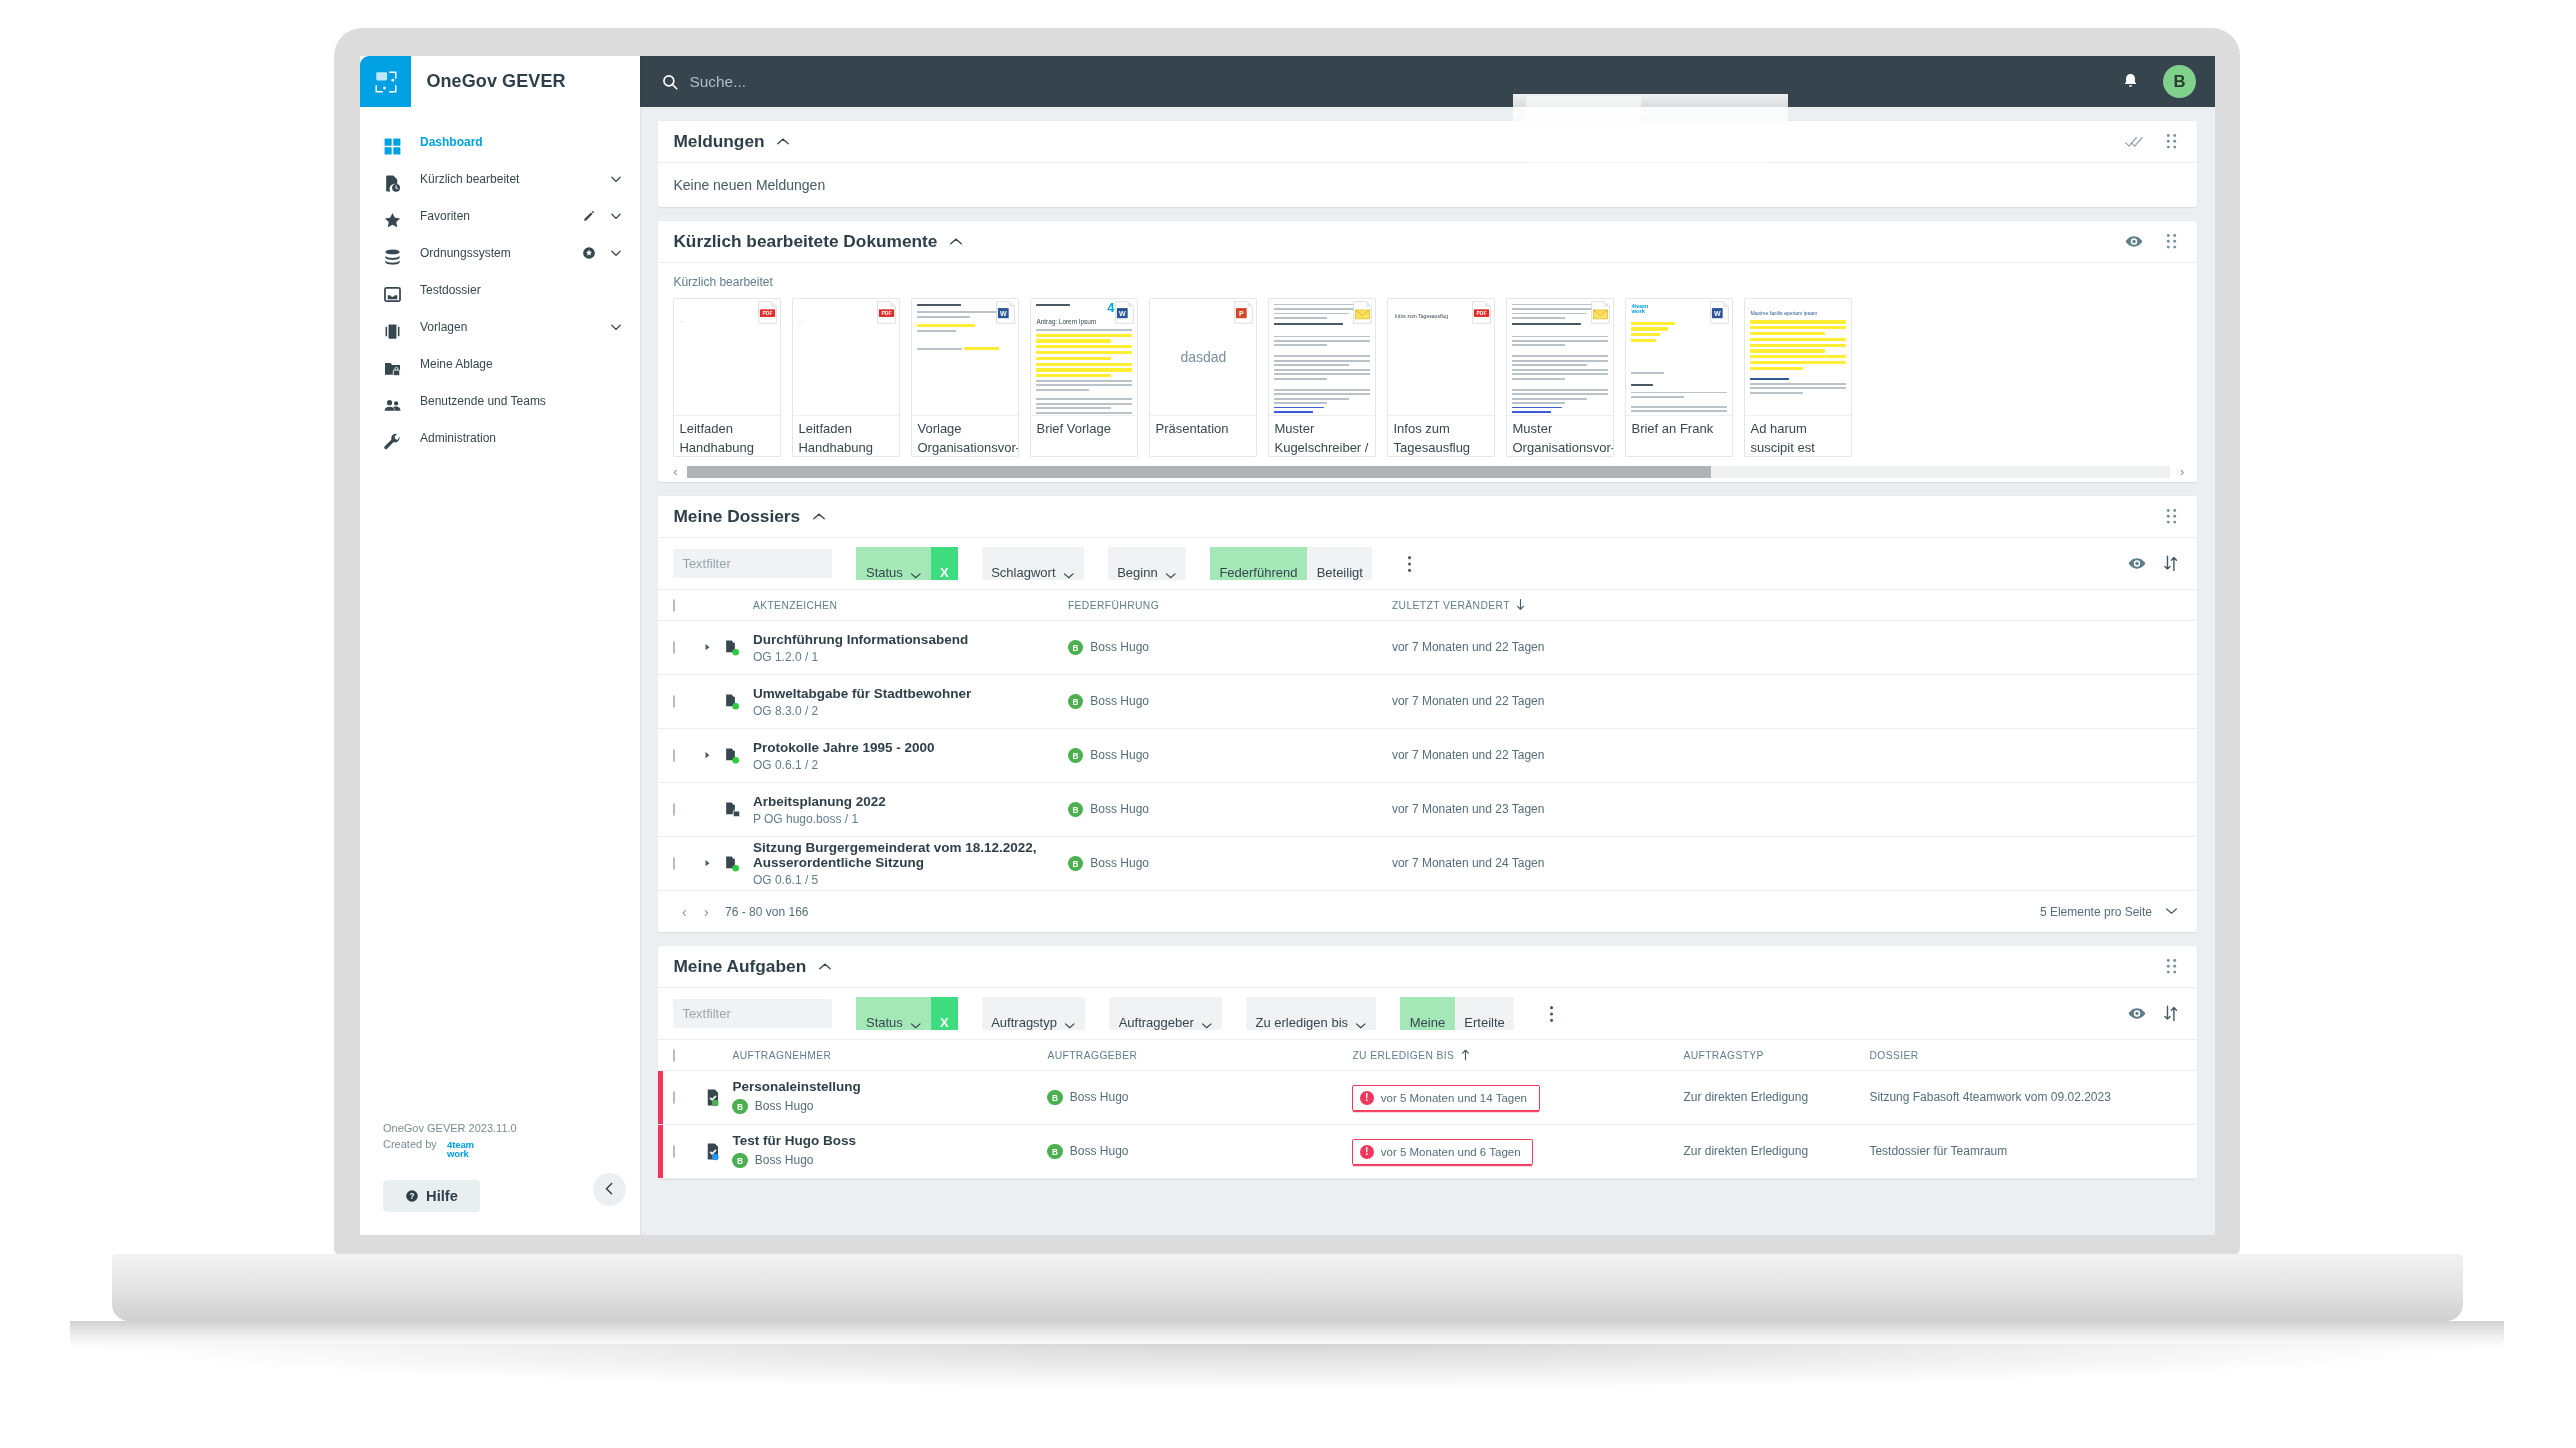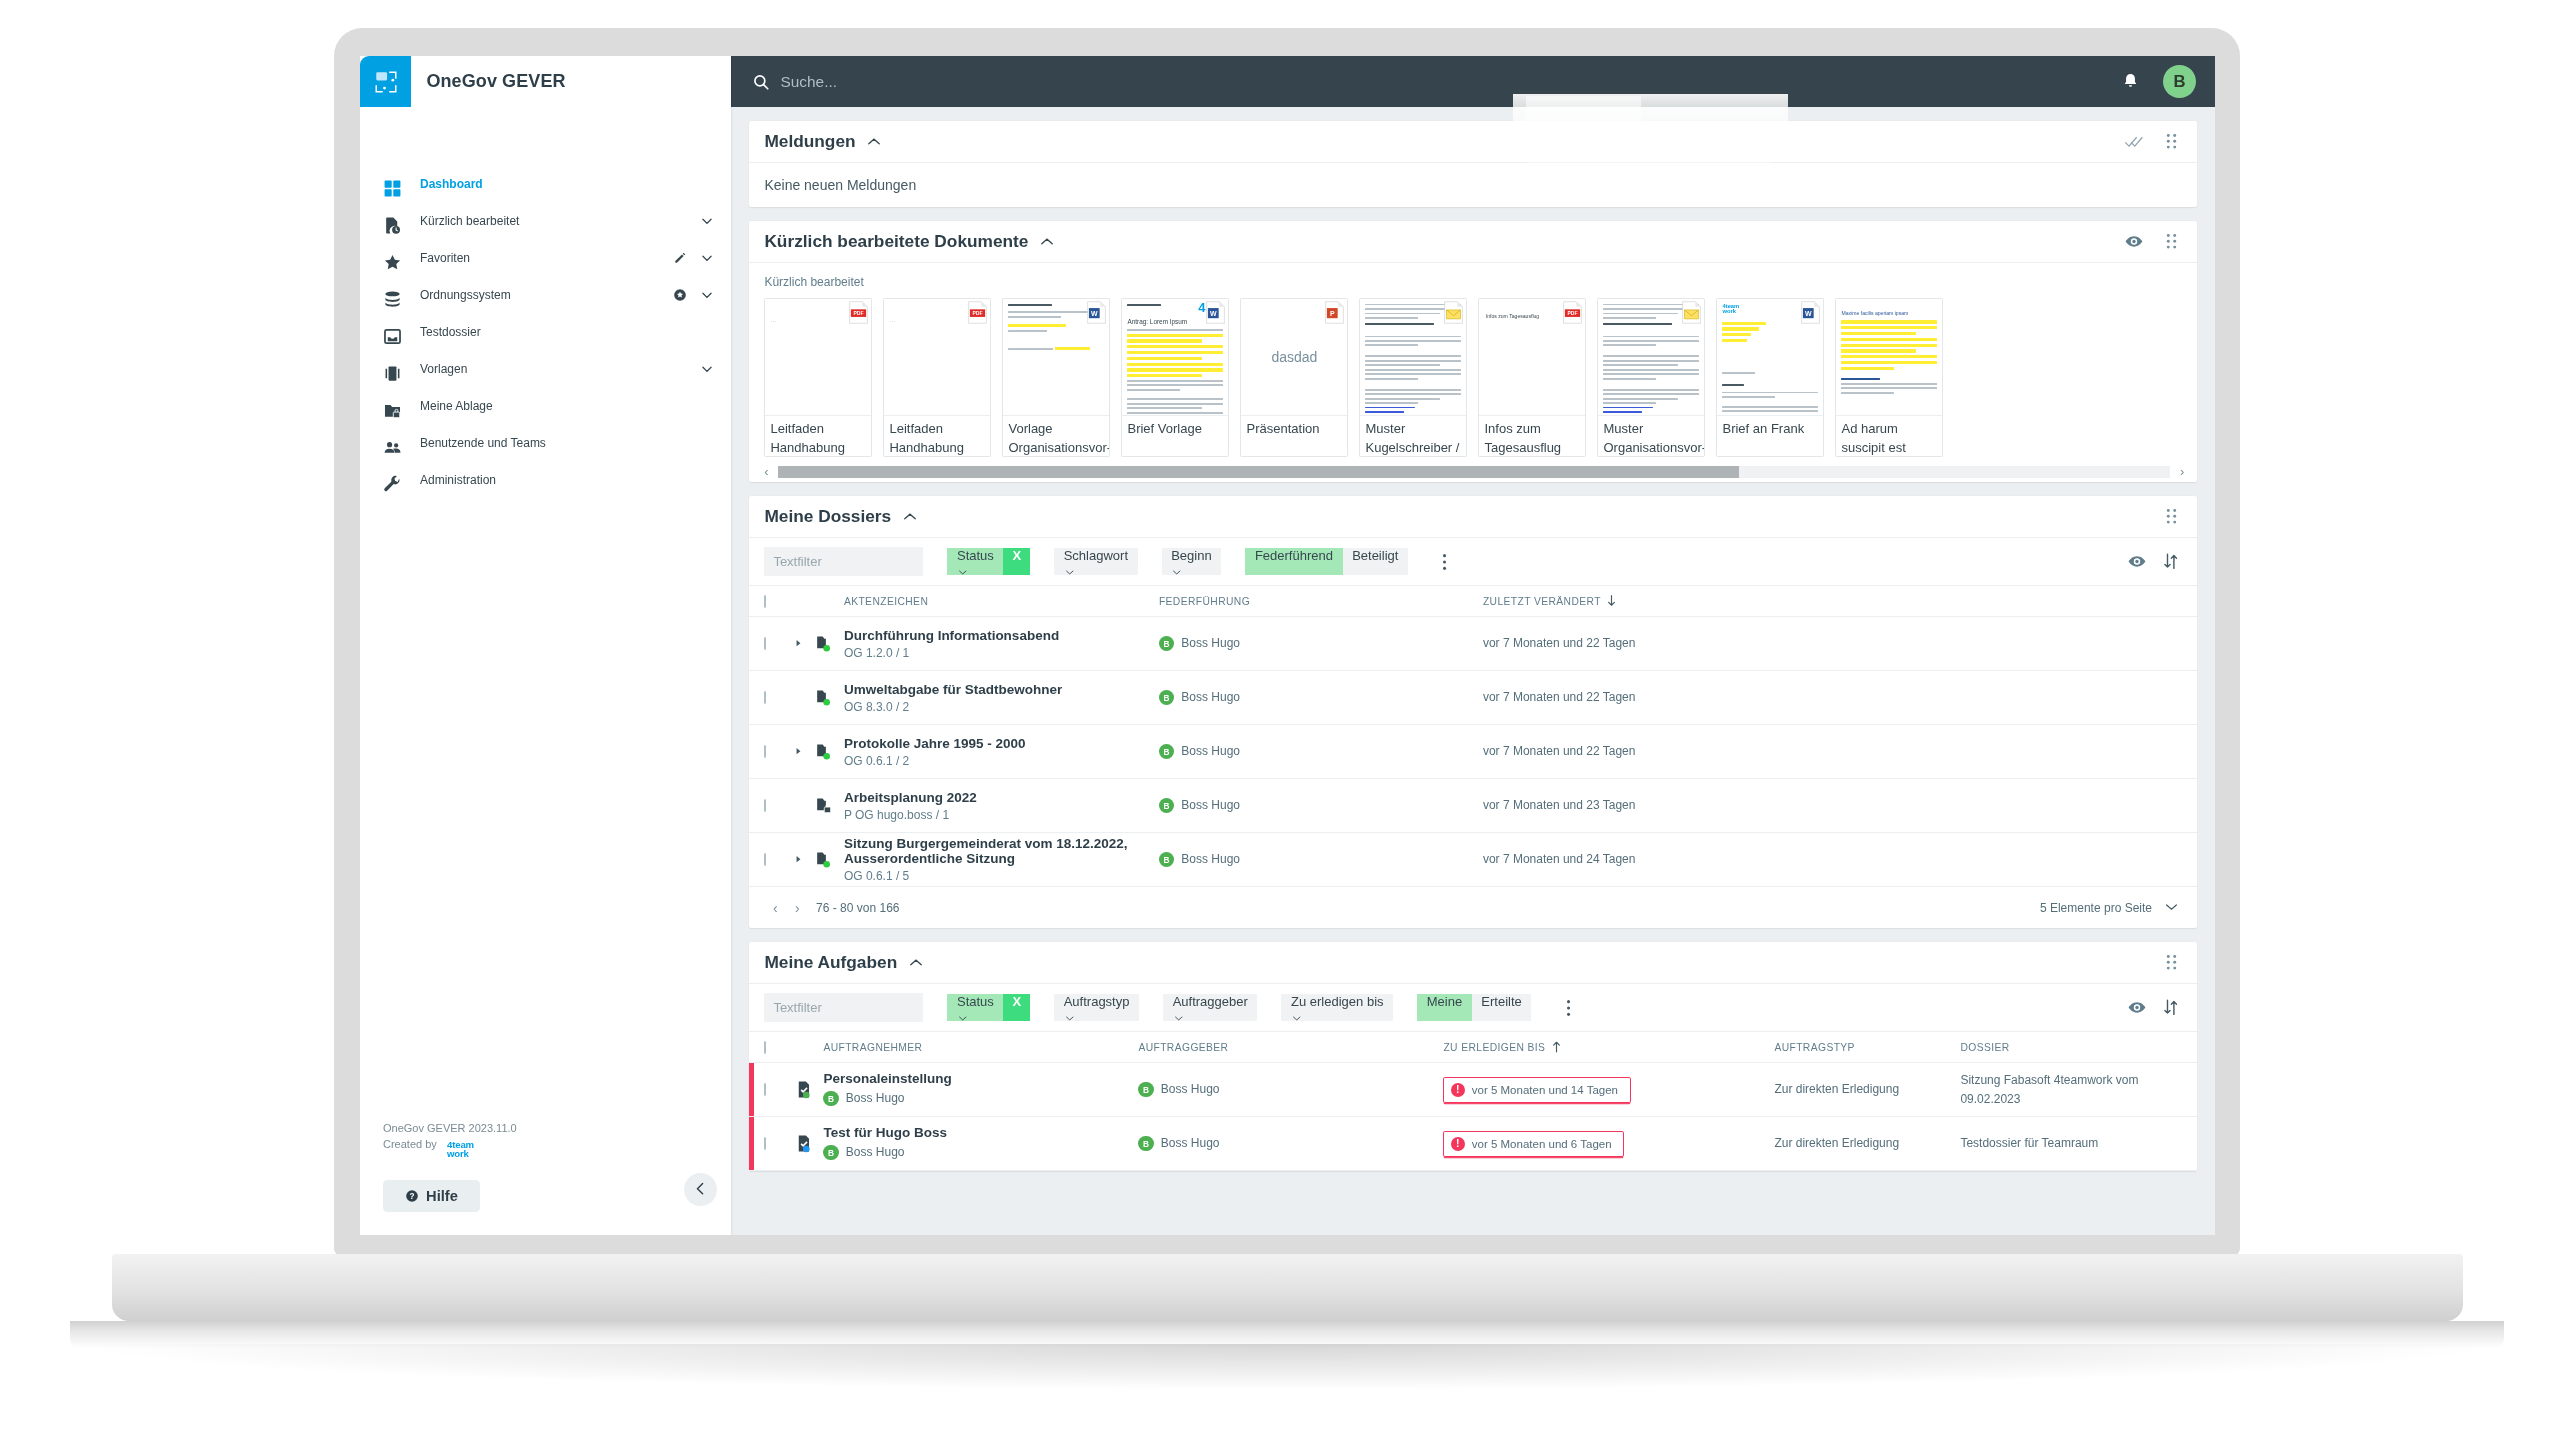--- a/index.html
+++ b/index.html
@@ -63,25 +63,24 @@
     background: rgba(255,255,255,0.55);
     border-radius: 0 0 32px 32px;
     z-index: 61;
   }
 
   
   #app { position: absolute; inset: 0; display: flex; background: #eceff1; }
 
   
   #sidebar {
-    width: 371px; background: #ffffff;
+    width: 280px; background: #ffffff;
     display: flex; flex-direction: column;
     position: relative; z-index: 20;
     box-shadow: 0.6px 0 1.9px rgba(0,0,0,0.07);
-    gap: 42px;
   }
   .brand { display: flex; align-items: center; height: 51px; }
   .brand-logo {
     width: 51px; height: 51px; background: #00a0e3;
     display: flex; align-items: center; justify-content: center;
     border-radius: 9px 0 0 0;
   }
   .brand-name {
     font-size: 18px; color: #2e3f49; font-weight: 600;
     padding-left: 15.4px; letter-spacing: 0.1px;
@@ -202,23 +201,23 @@
     display: flex; align-items: center; gap: 24px;
     padding: 9px 19px 9px 15.4px; border-bottom: 0.6px solid #eceff1;
   }
   .textfilter {
     width: 159px; height: 29px; background: #f0f2f3; border: 0; outline: 0;
     padding: 0 9px; font-size: 13px; color: #546e7a; font-family: inherit;
     border-radius: 1.3px;
   }
   .textfilter::placeholder { color: #98a7ae; }
   .chip {
-    height: 27px; padding: 0 9.6px; background: #f0f2f3; border-radius: 1.3px;
-    display: flex; align-items: flex-start; gap: 7px;
-    font-size: 13px; color: #37474f; cursor: pointer; white-space: nowrap; flex-direction: column;
+    height: 33px; padding: 0 9.6px; background: #f0f2f3; border-radius: 1.3px;
+    display: flex; align-items: flex-end; gap: 7px;
+    font-size: 13px; color: #37474f; cursor: pointer; white-space: nowrap;
   }
   .chip.green { background: #a5e8b8; }
   .chip.green-solid { background: #3ddc7e; color: #fff; font-weight: 700; padding: 0 9px; }
   .chip.toggle-on { background: #a5e8b8; }
   .chip-group { display: flex; }
   .chip-group .chip { border-radius: 0; }
   .kebab {
     width: 26px; height: 29px; display: flex; align-items: center; justify-content: center;
     cursor: pointer;
   }

